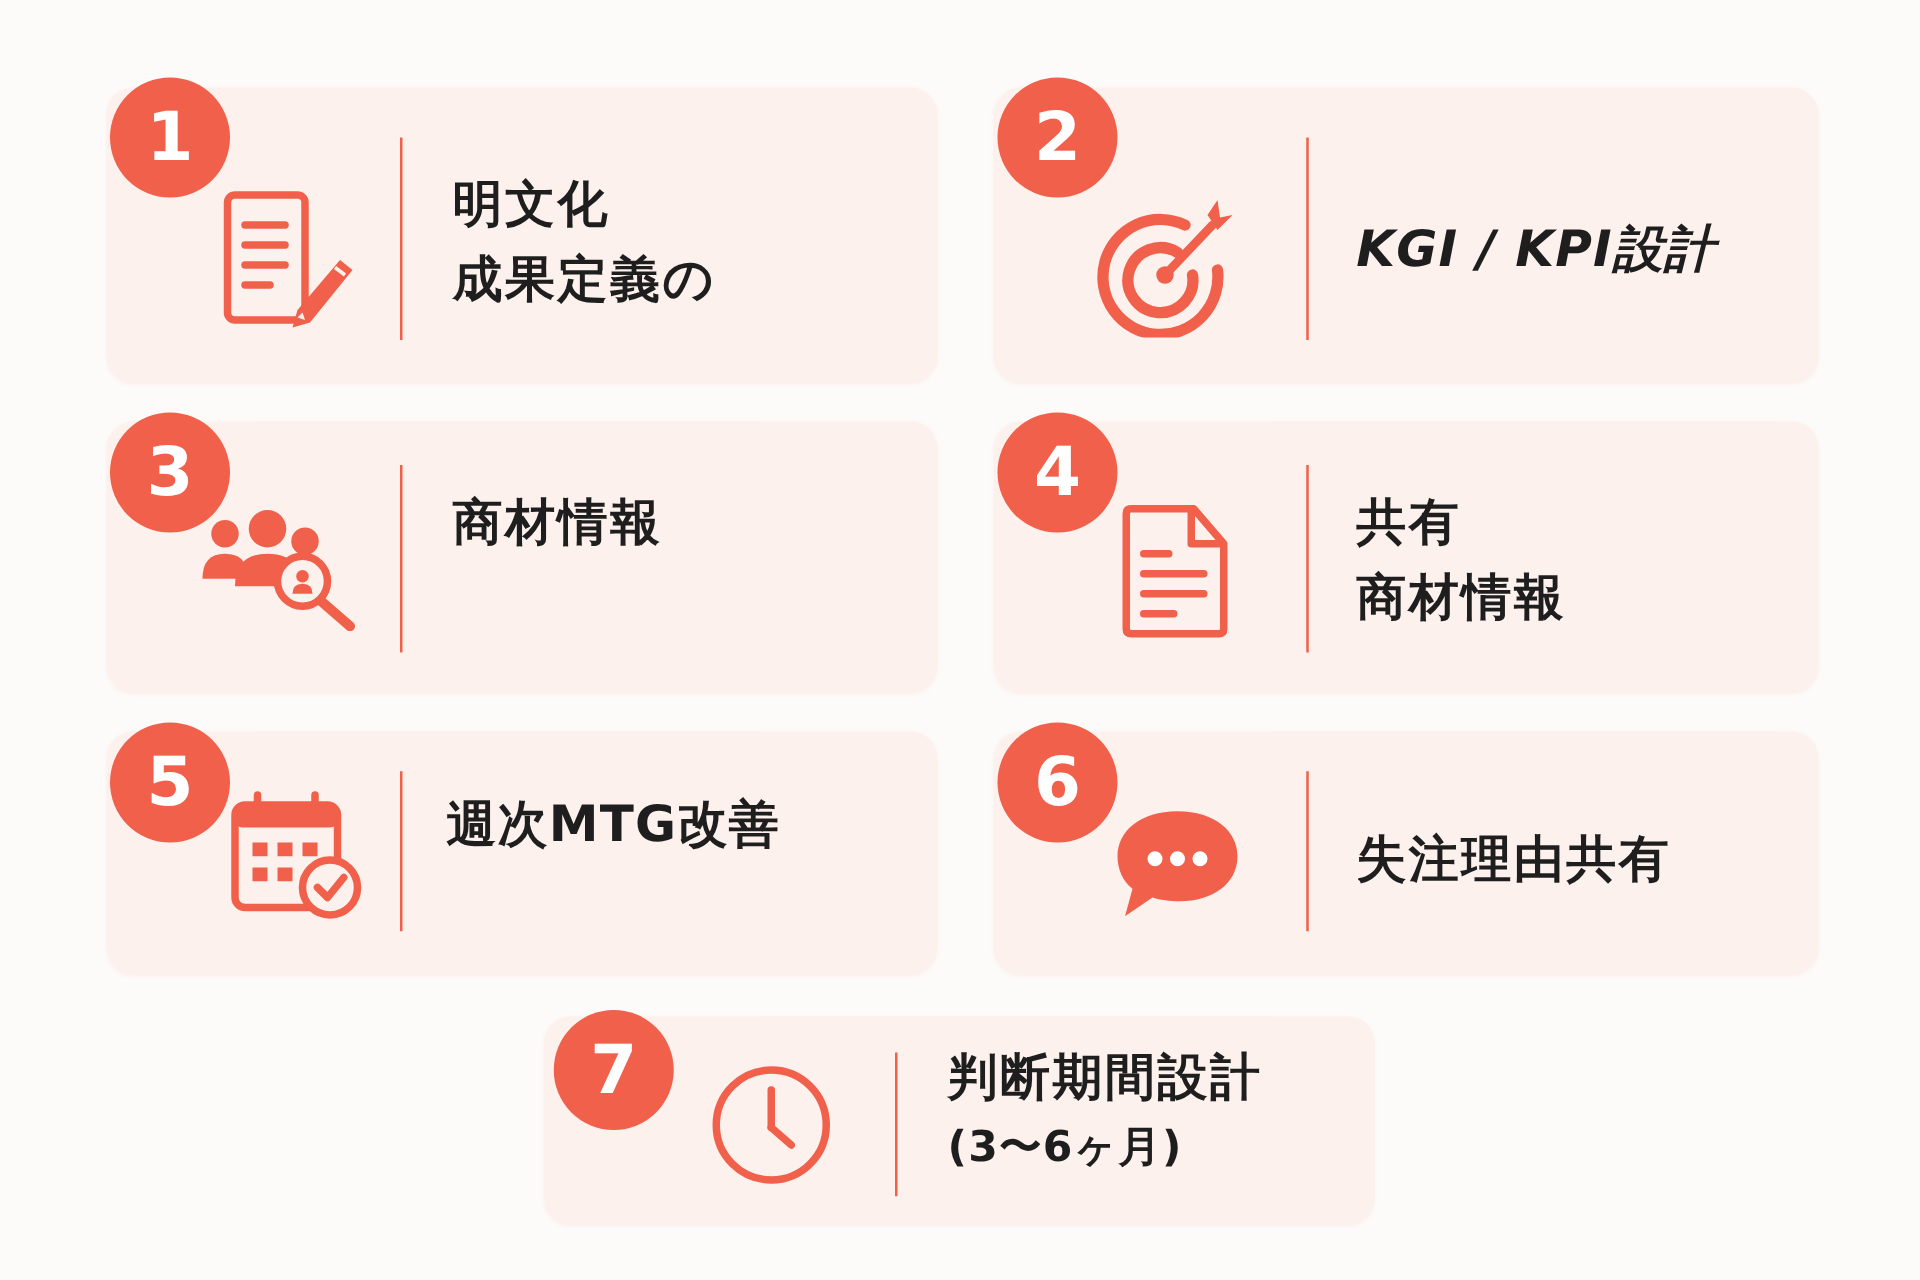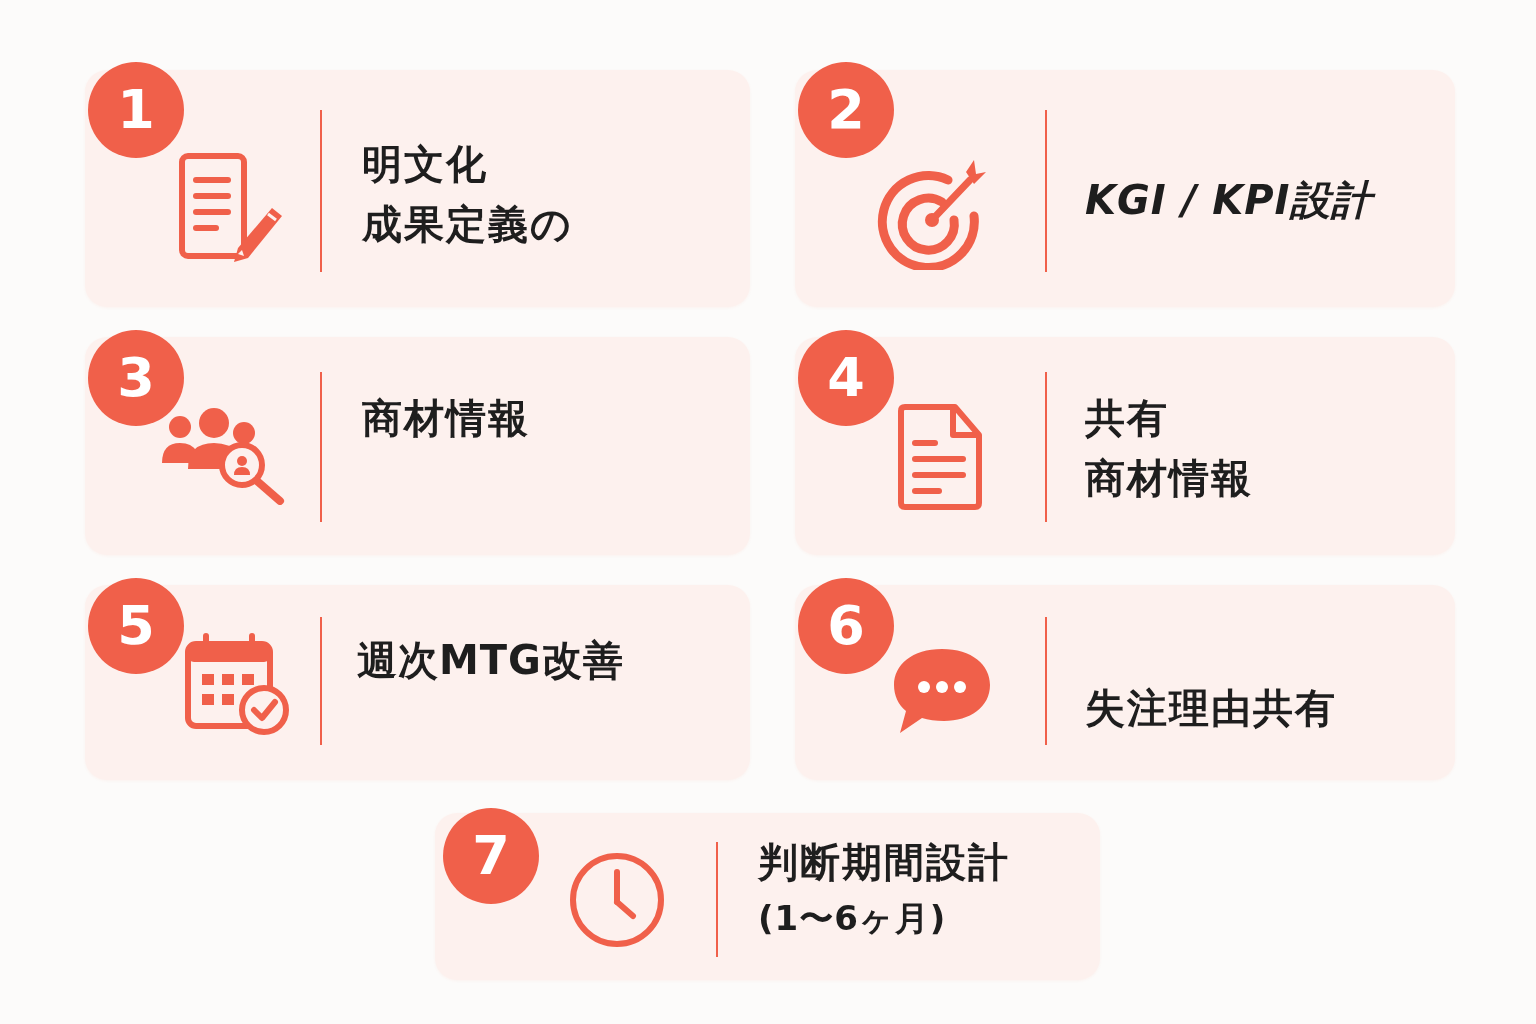--- a/index.html
+++ b/index.html
@@ -140,28 +140,28 @@
 
 <div class="card" style="left:795px;top:585px;width:660px;height:195px;"></div>
 <div class="badge" style="left:798px;top:578px;">6</div>
 <svg class="icon" style="left:890px;top:645px;" width="105" height="95" viewBox="0 0 105 95">
   <path d="M52 4 C82 4 100 20 100 40 C100 62 80 76 54 76 C46 76 38 75 32 73 L10 88 L16 66 C8 60 4 50 4 40 C4 20 22 4 52 4 Z" fill="#f0604a"></path>
   <circle cx="34" cy="42" r="6" fill="#fff"></circle>
   <circle cx="52" cy="42" r="6" fill="#fff"></circle>
   <circle cx="70" cy="42" r="6" fill="#fff"></circle>
 </svg>
 <div class="divider" style="left:1045px;top:617px;height:128px;"></div>
-<div class="label" style="left:1085px;top:658px;margin-top:20px;">
+<div class="label" style="left:1085px;top:658px;">
   <span class="line">失注理由共有</span>
 </div>
 
 <div class="card" style="left:435px;top:813px;width:665px;height:167px;"></div>
 <div class="badge" style="left:443px;top:808px;">7</div>
 <svg class="icon" style="left:567px;top:850px;" width="100" height="100" viewBox="0 0 100 100">
   <circle cx="50" cy="50" r="44" fill="none" stroke="#f0604a" stroke-width="6"></circle>
   <line x1="50" y1="22" x2="50" y2="52" stroke="#f0604a" stroke-width="6" stroke-linecap="round"></line>
   <line x1="50" y1="52" x2="66" y2="66" stroke="#f0604a" stroke-width="6" stroke-linecap="round"></line>
 </svg>
 <div class="divider" style="left:716px;top:842px;height:115px;"></div>
 <div class="label" style="left:758px;top:832px;">
   <span class="line">判断期間設計</span>
-  <span class="line sub">(1〜6ヶ月)</span>
+  <span class="line sub">(3〜6ヶ月)</span>
 </div>
 
 </body></html>

